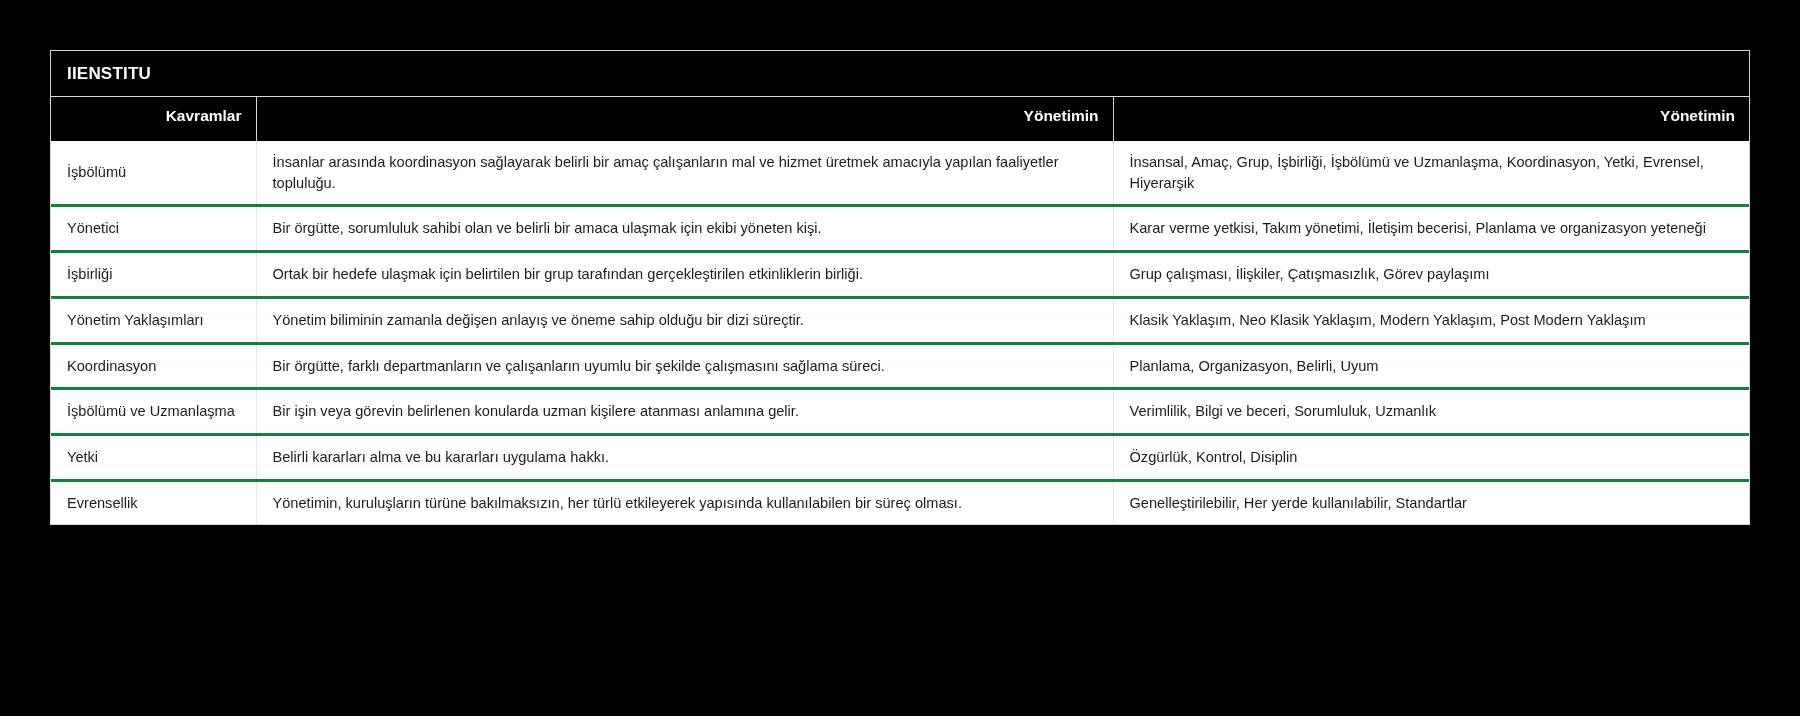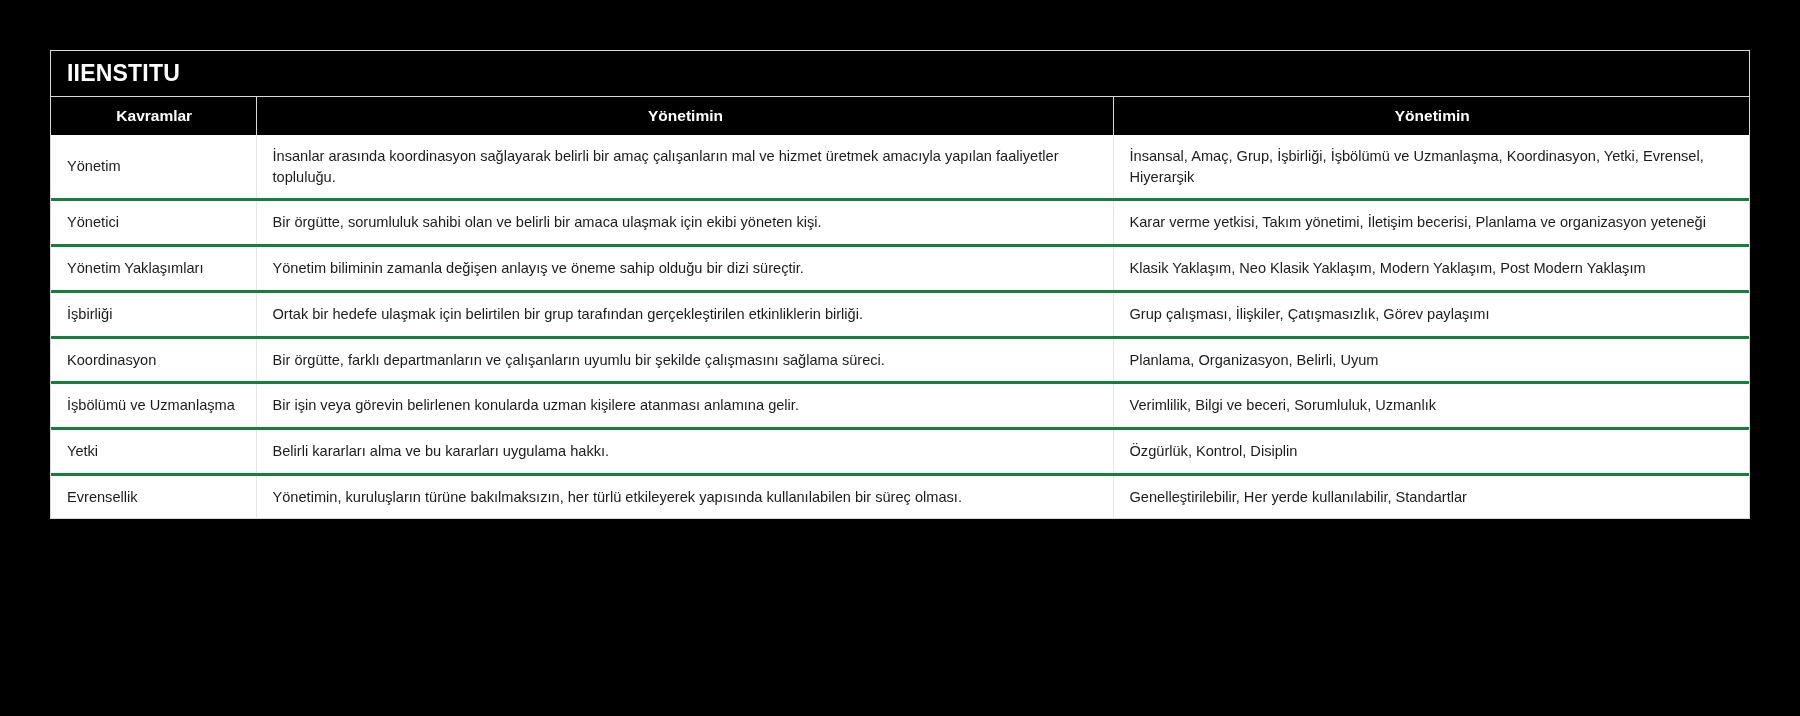--- a/index.html
+++ b/index.html
@@ -39,21 +39,21 @@
     height: 46px;
     background: #000000;
     border-bottom: 1px solid #d8d8d8;
     display: flex;
     align-items: center;
     padding: 0 0 0 16px;
     box-sizing: border-box;
   }
   .brand-title {
     color: #ffffff;
-    font-size: 23px;
+    font-size: 17px;
     font-weight: bold;
     letter-spacing: 0.2px;
     line-height: 1;
   }
 
   
   table.concept-table {
     width: 100%;
     border-collapse: collapse;
     table-layout: fixed;
@@ -62,22 +62,22 @@
 
   table.concept-table col.c-kavram   { width: 205px; }
   table.concept-table col.c-tanim    { width: 857px; }
   table.concept-table col.c-ozellik  { width: 636px; }
 
   thead th {
     background: #000000;
     color: #ffffff;
     font-size: 15.5px;
     font-weight: bold;
-    text-align: center;
-    padding: 10px 14px 10px 16px;
+    text-align: right;
+    padding: 10px 14px 16px 16px;
     border-right: 1px solid #d8d8d8;
     box-sizing: border-box;
     vertical-align: middle;
   }
   thead th:last-child { border-right: none; }
 
   tbody td {
     background: #ffffff;
     color: #1c1c1c;
     font-size: 14.6px;
@@ -117,38 +117,38 @@
       </colgroup>
       <thead>
         <tr>
           <th>Kavramlar</th>
           <th>Yönetimin</th>
           <th>Yönetimin</th>
         </tr>
       </thead>
       <tbody id="table-body">
           <tr>
-            <td class="cell-kavram">Yönetim</td>
+            <td class="cell-kavram">İşbölümü</td>
             <td class="cell-tanim">İnsanlar arasında koordinasyon sağlayarak belirli bir amaç çalışanların mal ve hizmet üretmek amacıyla yapılan faaliyetler topluluğu.</td>
             <td class="cell-ozellik">İnsansal, Amaç, Grup, İşbirliği, İşbölümü ve Uzmanlaşma, Koordinasyon, Yetki, Evrensel, Hiyerarşik</td>
           </tr>
           <tr>
             <td class="cell-kavram">Yönetici</td>
             <td class="cell-tanim">Bir örgütte, sorumluluk sahibi olan ve belirli bir amaca ulaşmak için ekibi yöneten kişi.</td>
             <td class="cell-ozellik">Karar verme yetkisi, Takım yönetimi, İletişim becerisi, Planlama ve organizasyon yeteneği</td>
           </tr>
           <tr>
+            <td class="cell-kavram">İşbirliği</td>
+            <td class="cell-tanim">Ortak bir hedefe ulaşmak için belirtilen bir grup tarafından gerçekleştirilen etkinliklerin birliği.</td>
+            <td class="cell-ozellik">Grup çalışması, İlişkiler, Çatışmasızlık, Görev paylaşımı</td>
+          </tr>
+          <tr>
             <td class="cell-kavram">Yönetim Yaklaşımları</td>
             <td class="cell-tanim">Yönetim biliminin zamanla değişen anlayış ve öneme sahip olduğu bir dizi süreçtir.</td>
             <td class="cell-ozellik">Klasik Yaklaşım, Neo Klasik Yaklaşım, Modern Yaklaşım, Post Modern Yaklaşım</td>
-          </tr>
-          <tr>
-            <td class="cell-kavram">İşbirliği</td>
-            <td class="cell-tanim">Ortak bir hedefe ulaşmak için belirtilen bir grup tarafından gerçekleştirilen etkinliklerin birliği.</td>
-            <td class="cell-ozellik">Grup çalışması, İlişkiler, Çatışmasızlık, Görev paylaşımı</td>
           </tr>
           <tr>
             <td class="cell-kavram">Koordinasyon</td>
             <td class="cell-tanim">Bir örgütte, farklı departmanların ve çalışanların uyumlu bir şekilde çalışmasını sağlama süreci.</td>
             <td class="cell-ozellik">Planlama, Organizasyon, Belirli, Uyum</td>
           </tr>
           <tr>
             <td class="cell-kavram">İşbölümü ve Uzmanlaşma</td>
             <td class="cell-tanim">Bir işin veya görevin belirlenen konularda uzman kişilere atanması anlamına gelir.</td>
             <td class="cell-ozellik">Verimlilik, Bilgi ve beceri, Sorumluluk, Uzmanlık</td>

